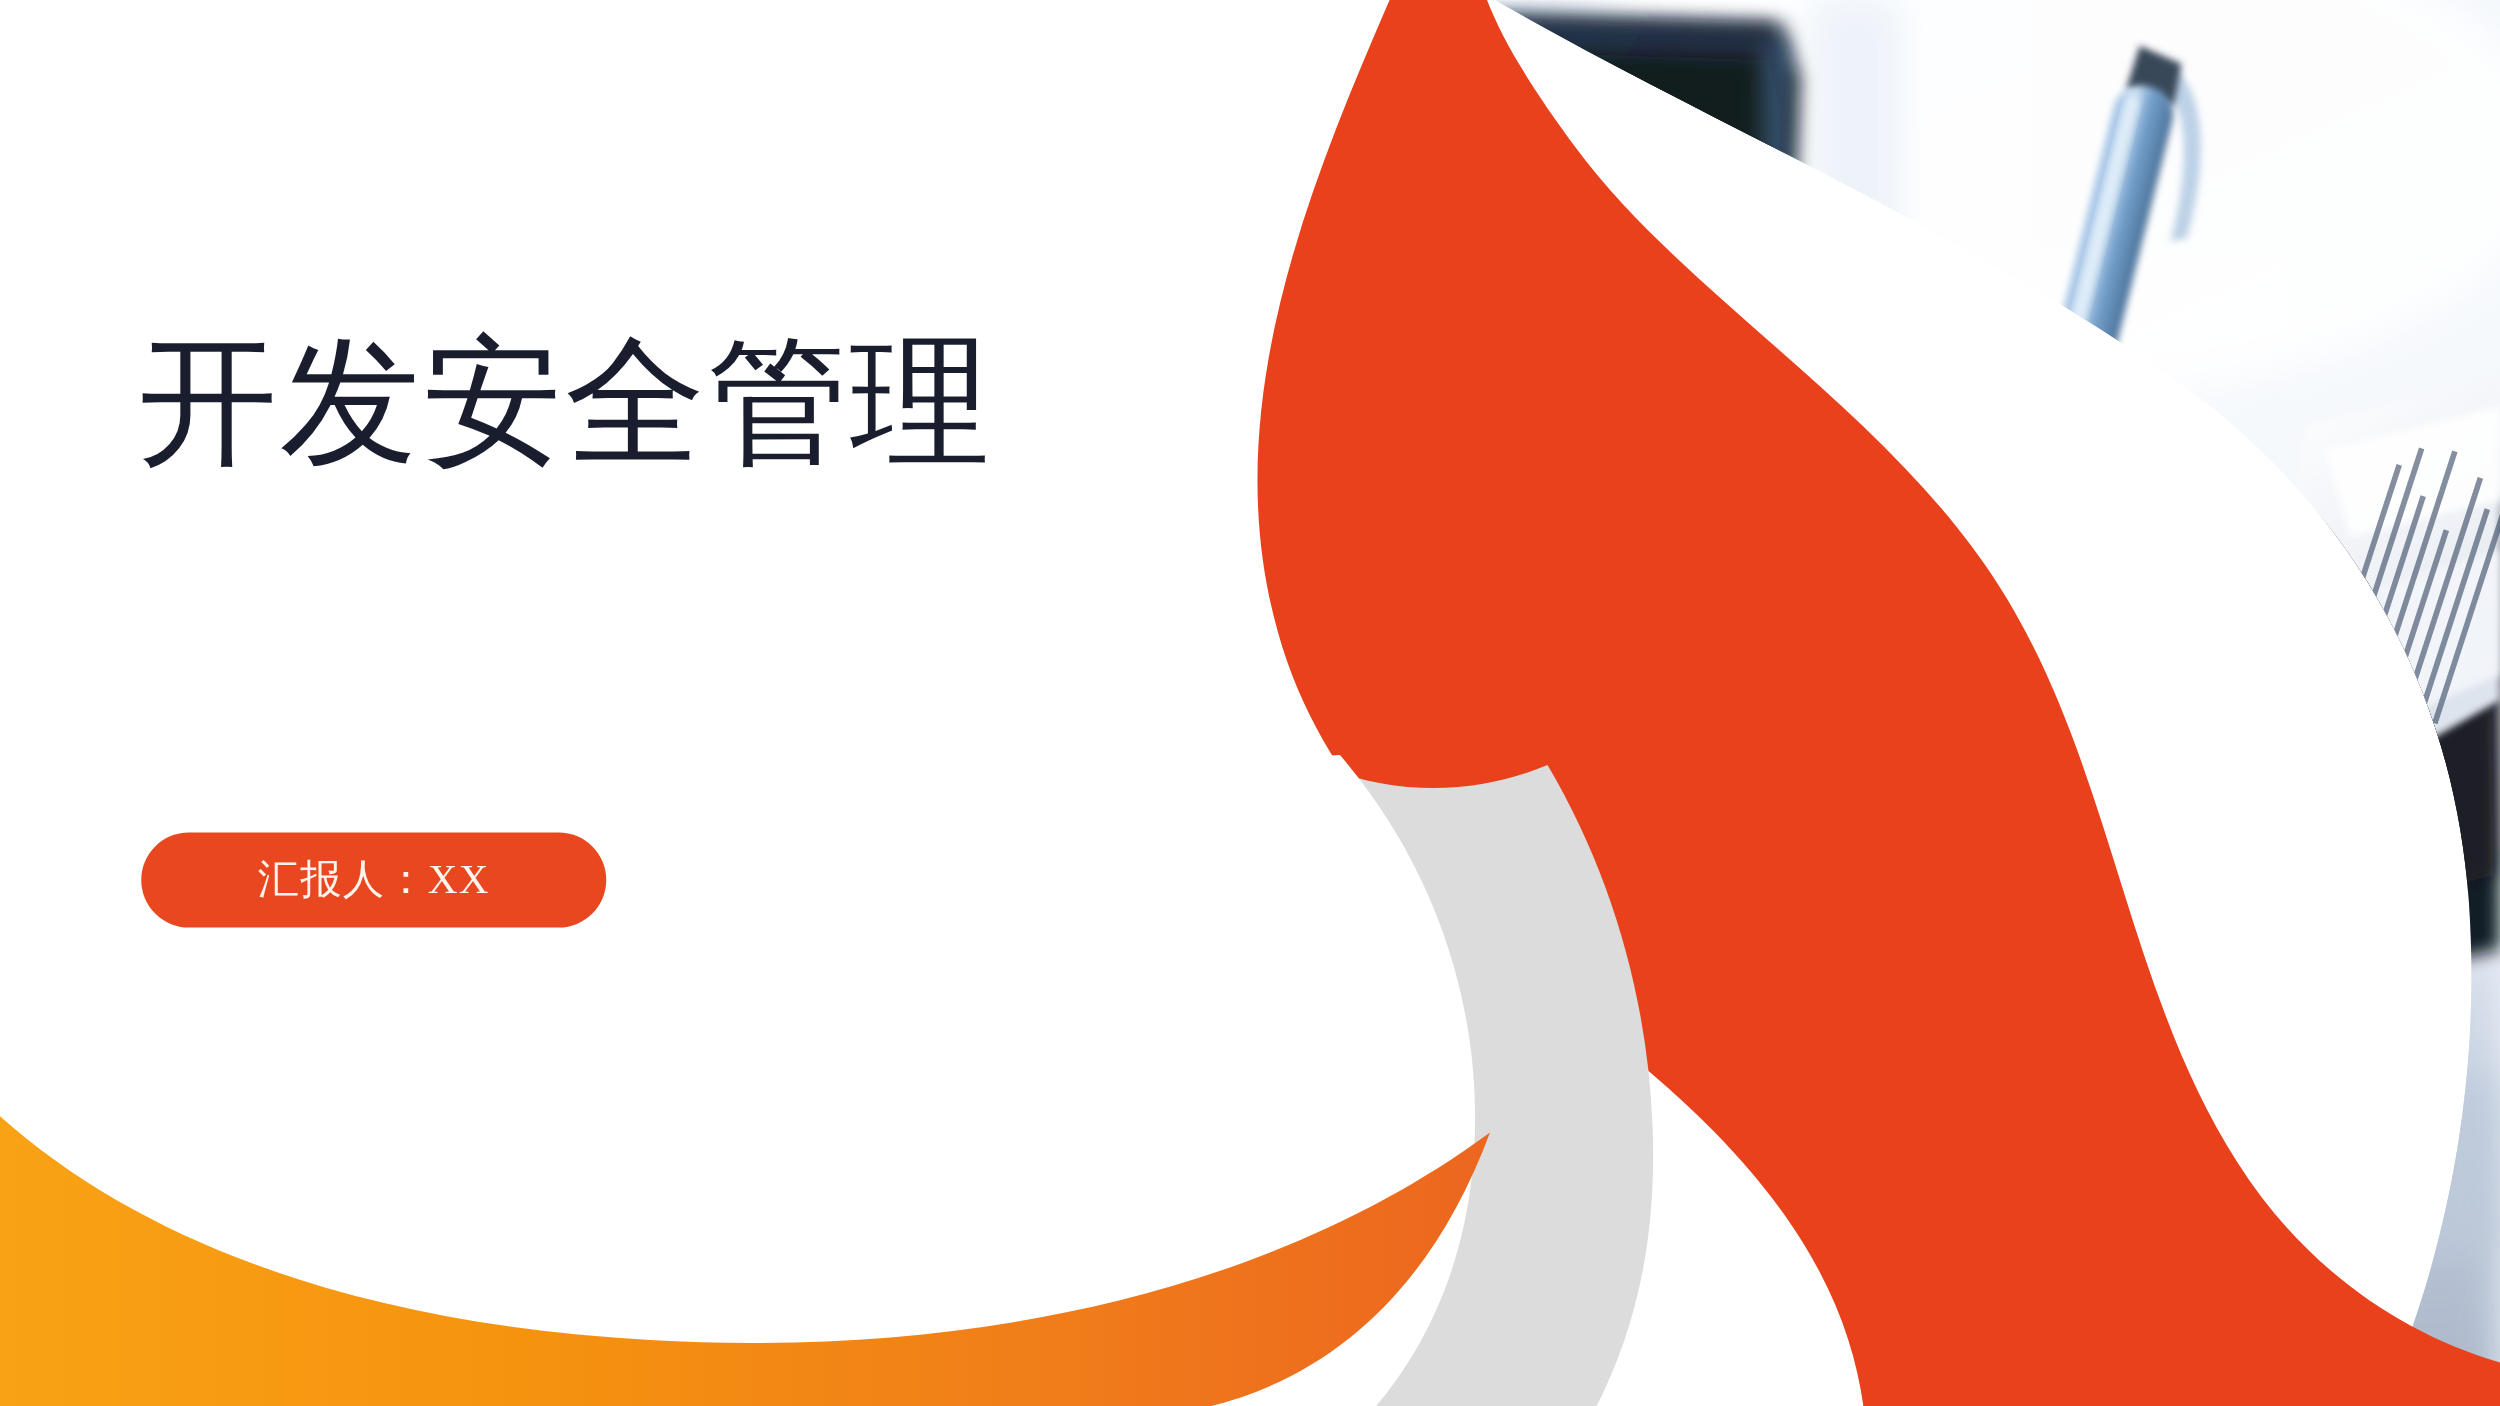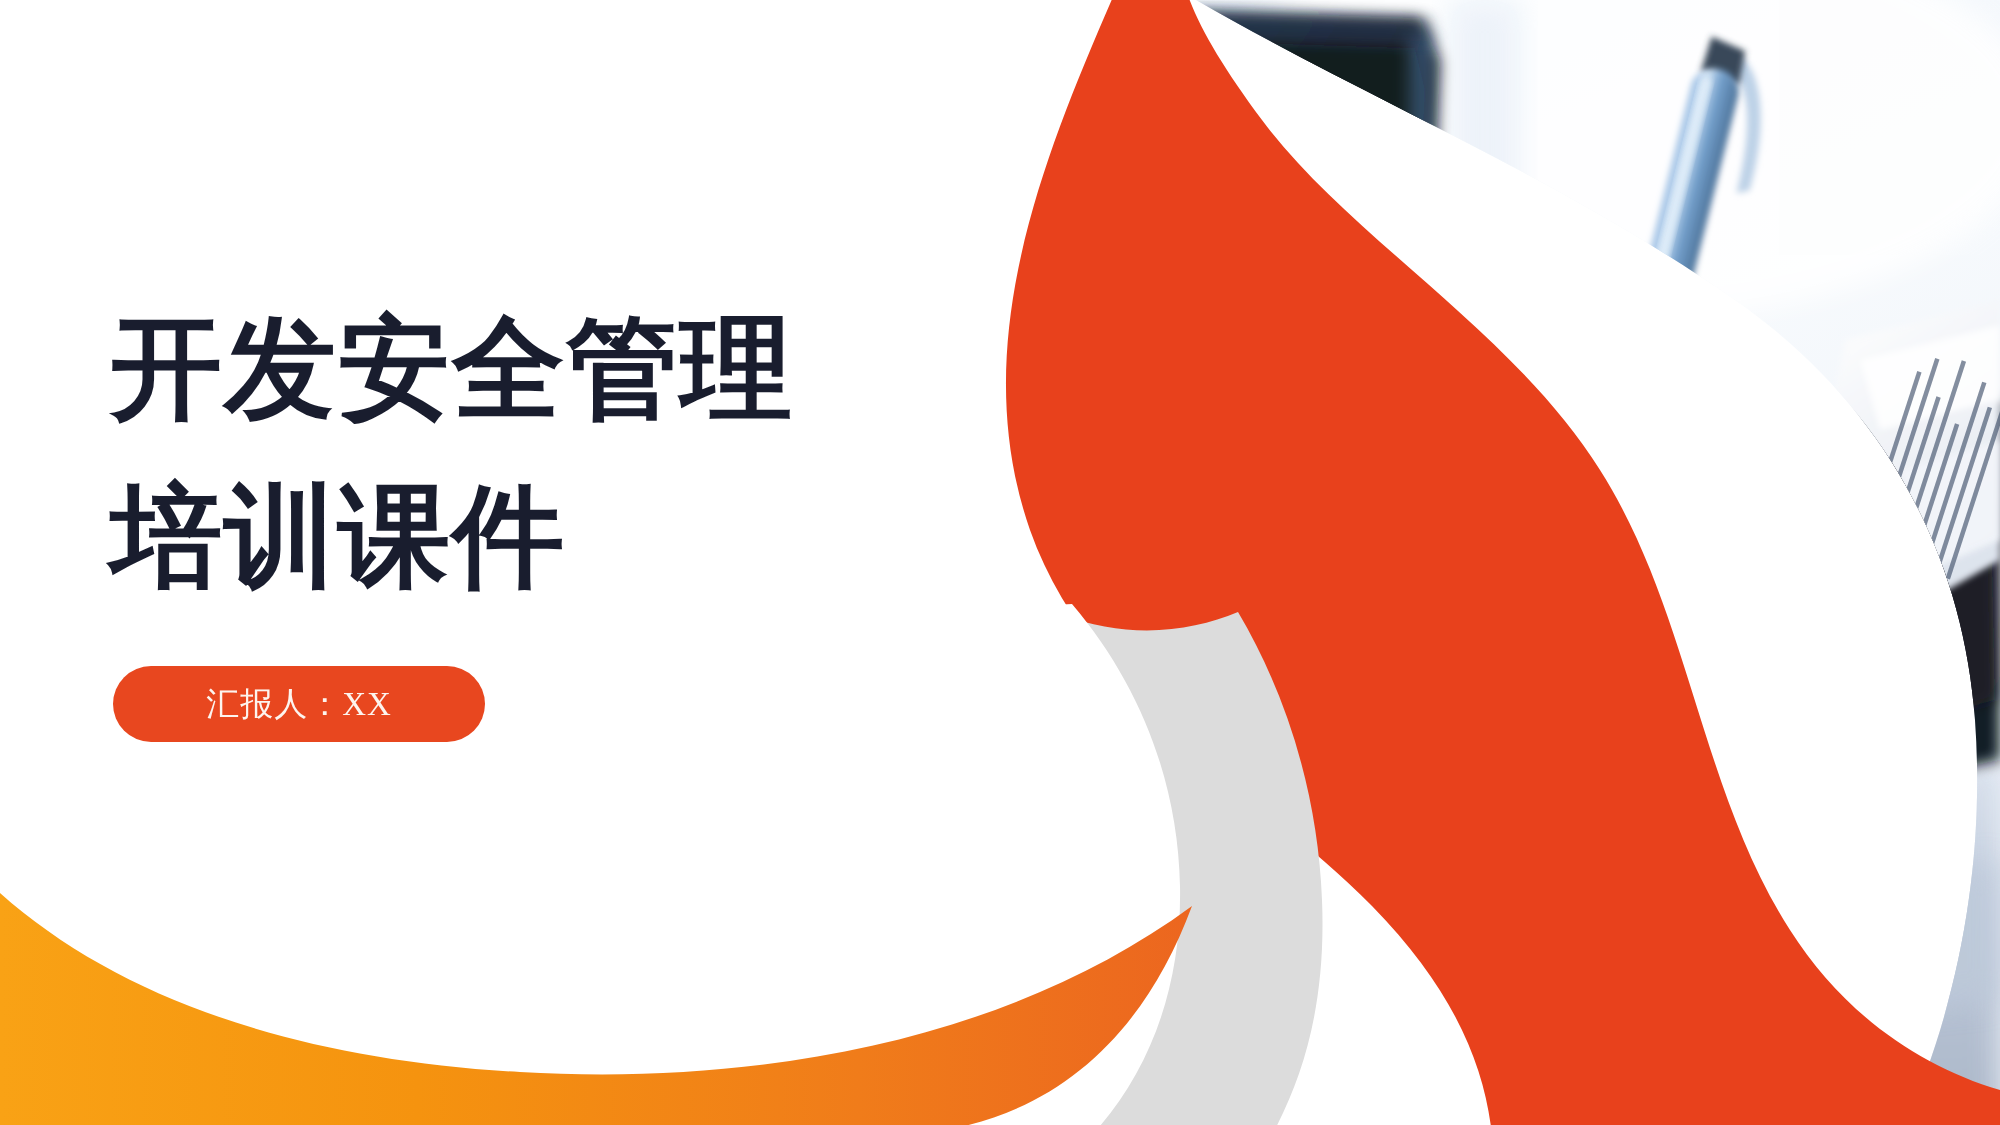--- a/index.html
+++ b/index.html
@@ -30,22 +30,21 @@
     width: 760px;
     z-index: 40;
   }
   .title-line {
     font-family: "Liberation Serif", "DejaVu Serif", serif;
     font-size: 112px;
     line-height: 122px;
     letter-spacing: 2px;
     color: #191d2e;
     white-space: nowrap;
-    font-weight: 700;
-    margin-top: 46px;
+    font-weight: 400;
   }
   
   #presenter-badge {
     position: absolute;
     left: 113px;
     top: 666px;
     width: 372px;
     height: 76px;
     border-radius: 38px;
     background: #e8471f;
@@ -314,20 +313,19 @@
              L 0 1135 Z" fill="url(#gradBottomWave)"></path>
 
     <path d="M 1192 906
              C 1060 1016 880 1070 680 1072
              C 860 1092 1040 1056 1178 952
              Z" fill="#ee6a1e" opacity="0.0"></path>
   </svg>
 
   <div id="title-block">
     <div class="title-line">开发安全管理</div>
-    <div class="title-line">培训课件</div>
   </div>
 
   <div id="presenter-badge">
     <span class="badge-text">汇报人：XX</span>
   </div>
 
 </div>
 
 </body></html>

